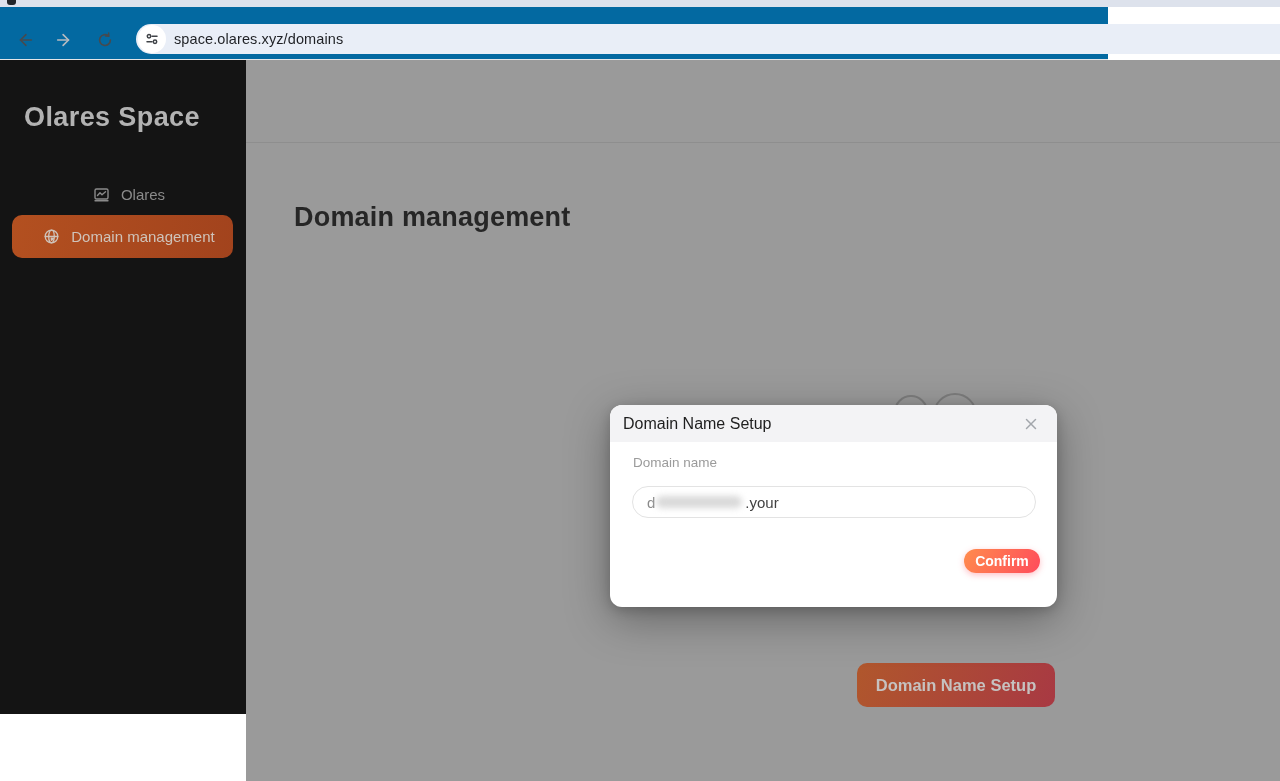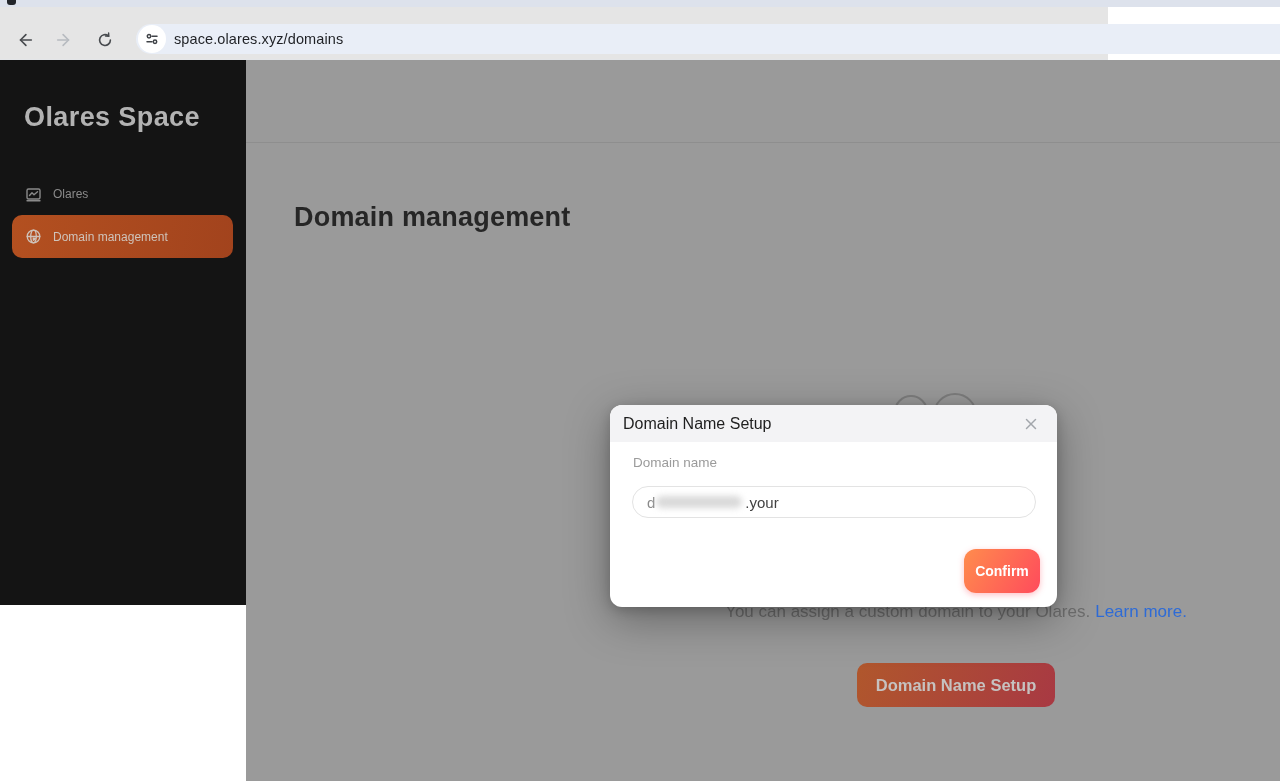--- a/index.html
+++ b/index.html
@@ -2,33 +2,33 @@
 <html><head>
 <meta charset="utf-8">
 <style>
   * { margin:0; padding:0; box-sizing:border-box; }
   html,body { width:1280px; height:781px; overflow:hidden; }
   body { position:relative; background:#fff; font-family:"Liberation Sans", sans-serif; }
 
   
   .tabstrip { position:absolute; left:0; top:0; width:1280px; height:7px; background:#dde2ec; }
   .tab-notch { position:absolute; left:7px; top:0; width:9px; height:5px; background:#22252a; border-radius:0 0 3px 3px; }
-  .toolbar { position:absolute; left:0; top:7px; width:1108px; height:53px; background:#e5e5e5; border-bottom:1px solid #e3e5e8; }
+  .toolbar { position:absolute; left:0; top:7px; width:1108px; height:53px; background:#0369a1; border-bottom:1px solid #e3e5e8; }
   .nav-btn { position:absolute; top:22px; width:22px; height:22px; display:flex; align-items:center; justify-content:center; border-radius:50%; cursor:pointer; }
   .nav-btn svg { display:block; }
   .urlbar { position:absolute; left:136px; top:17px; height:30px; width:1144px; background:#e9eef7; border-radius:15px 0 0 15px; display:flex; align-items:center; }
   .site-info { width:28px; height:28px; margin-left:2px; border-radius:50%; background:#ffffff; display:flex; align-items:center; justify-content:center; cursor:pointer; }
   .url-text { margin-left:8px; font-size:14.5px; color:#1f2125; letter-spacing:0.1px; }
 
   
   .page { position:absolute; left:0; top:60px; width:1280px; height:721px; }
-  .sidebar { position:absolute; left:0; top:0; width:246px; height:545px; background:#141414; }
+  .sidebar { position:absolute; left:0; top:0; width:246px; height:654px; background:#141414; }
   .logo { position:absolute; left:24px; top:42px; font-size:27px; font-weight:700; color:#b3b3b3; letter-spacing:0.4px; }
   .nav { position:absolute; left:12px; top:116px; width:221px; }
-  .nav-item { height:36px; display:flex; align-items:center; padding-left:13px; border-radius:10px; color:#8a8a8a; font-size:12px; cursor:pointer; margin-bottom:3px; }
+  .nav-item { height:36px; display:flex; align-items:center; padding-left:13px; border-radius:10px; color:#8a8a8a; font-size:15px; cursor:pointer; margin-bottom:3px;justify-content:center; }
   .nav-item .ic { width:17px; height:17px; margin-right:11px; display:flex; align-items:center; justify-content:center; }
   .nav-item.active { height:43px; background:linear-gradient(100deg,#b35020 0%,#a2431d 100%); color:#cfc3ba; }
 
   
   .content { position:absolute; left:246px; top:0; width:1034px; height:721px; background:#9a9a9a; }
   .content-header { position:absolute; left:0; top:0; width:100%; height:83px; border-bottom:1px solid #8e8e8e; }
   .page-title { position:absolute; left:48px; top:142px; font-size:27px; font-weight:700; color:#262626; letter-spacing:0.2px; }
   .circle { position:absolute; border:2px solid #7d7d7d; border-radius:50%; }
   .c1 { left:648px; top:335px; width:34px; height:34px; }
   .c2 { left:687px; top:333px; width:44px; height:44px; }
@@ -44,21 +44,21 @@
     box-shadow:0 12px 44px rgba(0,0,0,0.34), 0 3px 12px rgba(0,0,0,0.18); z-index:10; }
   .modal-header { position:absolute; left:0; top:0; width:100%; height:37px; background:#f3f3f5; border-radius:12px 12px 0 0;
     display:flex; align-items:center; }
   .modal-title { margin-left:13px; font-size:16px; font-weight:500; color:#1e1e1e; }
   .modal-close { position:absolute; right:15px; top:8px; width:22px; height:22px; display:flex; align-items:center; justify-content:center; cursor:pointer; }
   .field-label { position:absolute; left:23px; top:50px; font-size:13.5px; color:#9b9b9b; }
   .dn-input { position:absolute; left:22px; top:81px; width:404px; height:32px; border:1px solid #e3e3e3; border-radius:16px;
     display:flex; align-items:center; padding-left:14px; font-size:15px; color:#424242; background:#fff; cursor:text; }
   .dn-prefix { color:#8a8a8a; }
   .redacted { display:inline-block; width:86px; height:12px; margin:0 3px 0 1px; border-radius:6px; background:#d9d9d9; filter:blur(3px); }
-  .confirm-btn { position:absolute; left:354px; top:144px; width:76px; height:44px; border-radius:12px;
+  .confirm-btn { position:absolute; left:354px; top:144px; width:76px; height:24px; border-radius:12px;
     background:linear-gradient(120deg,#ff8c4d 0%,#ff4b5c 100%);
     display:flex; align-items:center; justify-content:center; color:#ffffff; font-size:14px; font-weight:700; cursor:pointer;
     box-shadow:0 2px 6px rgba(255,75,92,0.35); }
 </style>
 </head>
 <body>
 
 <div class="tabstrip">
   <div class="tab-notch"></div>
 </div>
@@ -124,21 +124,20 @@
     </nav>
   </aside>
 
   <main class="content">
     <div class="content-header"></div>
     <h1 class="page-title">Domain management</h1>
 
     <div class="circle c1"></div>
     <div class="circle c2"></div>
 
-    <div class="desc"><span>You can assign a custom domain to your Olares.</span><a>Learn more.</a></div>
 
     <div class="setup-btn">Domain Name Setup</div>
   </main>
 </div>
 
 <div class="modal">
   <div class="modal-header">
     <span class="modal-title">Domain Name Setup</span>
     <span class="modal-close">
       <svg width="16" height="16" viewBox="0 0 16 16" stroke="#a2a6ab" stroke-width="1.5" stroke-linecap="round">

